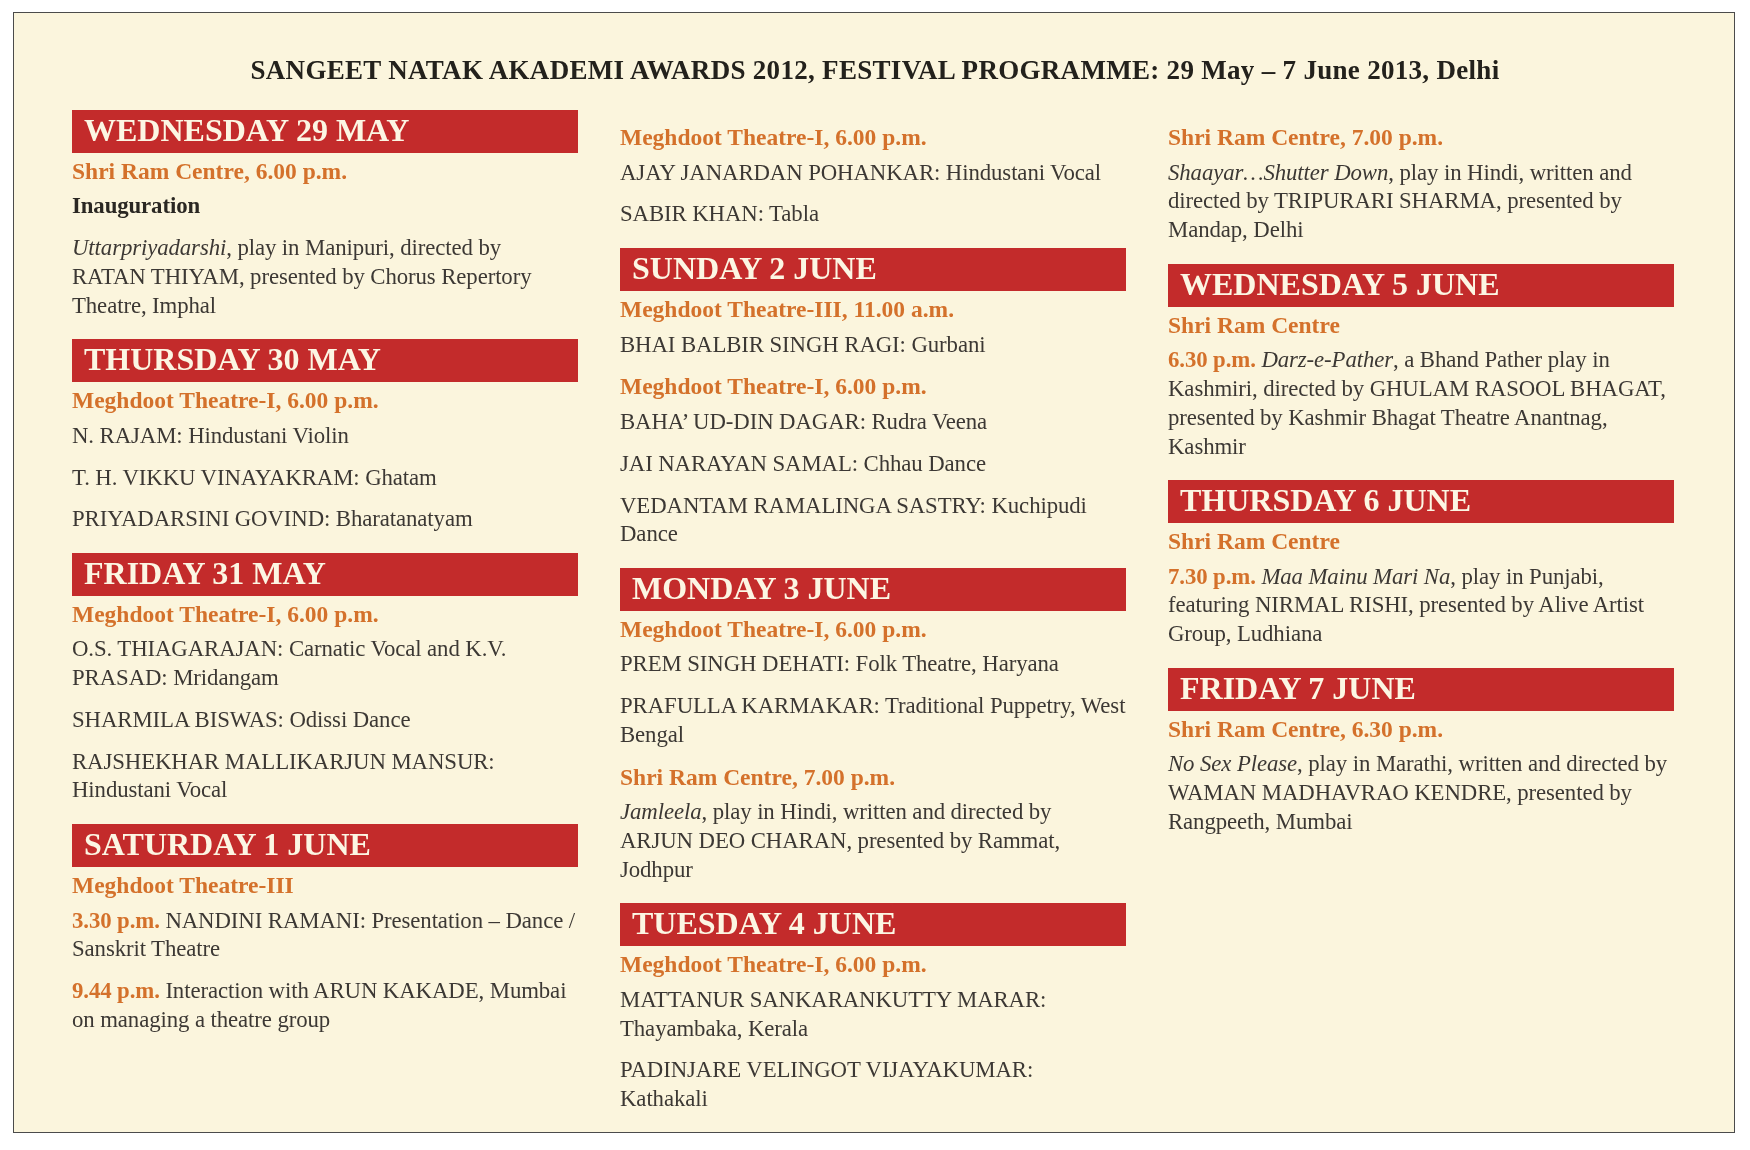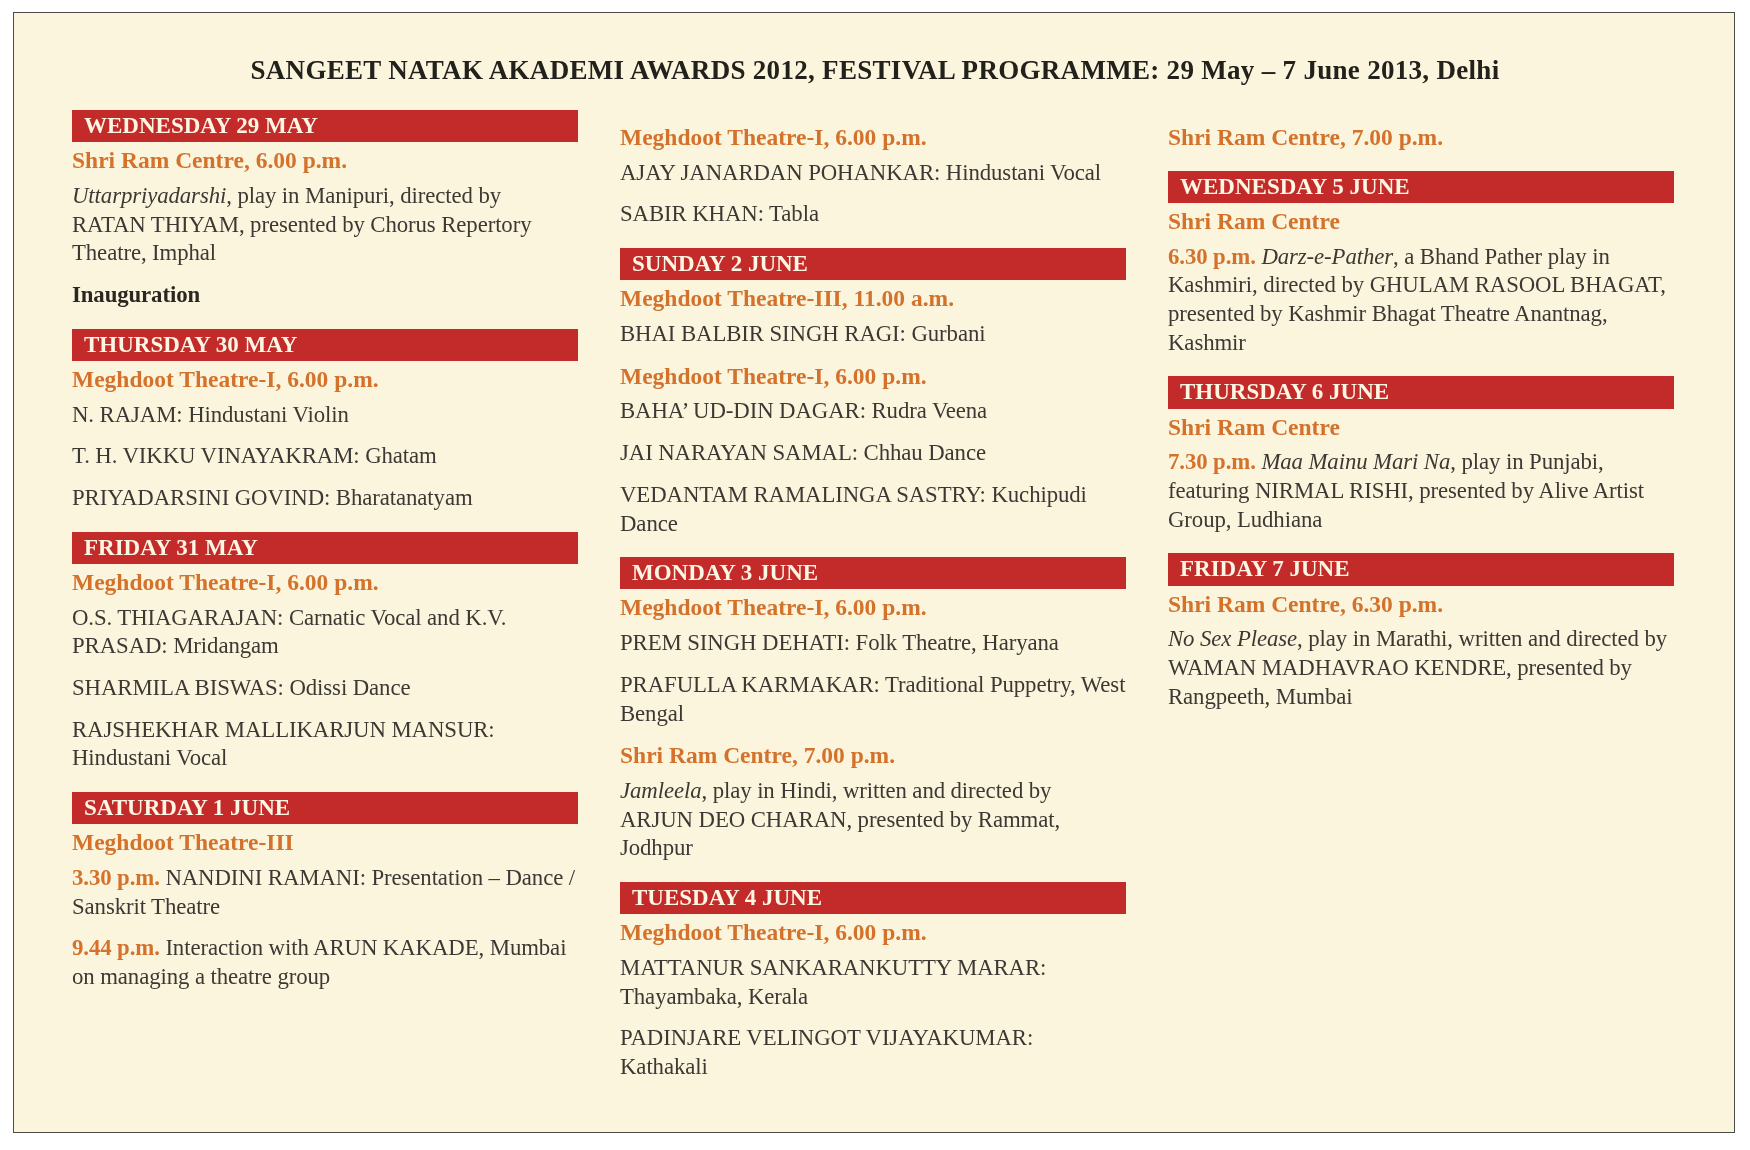--- a/index.html
+++ b/index.html
@@ -43,21 +43,21 @@
     align-items:flex-start;
   }
   .col{
     width:506px;
     flex:0 0 506px;
   }
   .day-bar{
     background:var(--day-bar-red);
     color:var(--bar-text);
     font-weight:bold;
-    font-size:23px;
+    font-size:32px;
     line-height:1.18;
     padding:2px 12px 3px 12px;
     margin:19px 0 5px 0;
   }
   .col > .day-bar:first-child{margin-top:0;}
   .venue{
     color:var(--accent-orange);
     font-weight:bold;
     font-size:23.5px;
     line-height:1.18;
@@ -79,22 +79,22 @@
 </head>
 <body>
 
 <div class="sheet">
   <div class="inner">
     <h1 class="page-title">SANGEET NATAK AKADEMI AWARDS 2012, FESTIVAL PROGRAMME: 29 May – 7 June 2013, Delhi</h1>
     <div class="columns">
       <div class="col">
           <div class="day-bar"><span class="day-label">WEDNESDAY 29 MAY</span></div>
           <p class="venue">Shri Ram Centre, 6.00 p.m.</p>
+          <p class="para"><span class="seg-bold">Inauguration</span></p>
           <p class="para"><span class="seg-italic">Uttarpriyadarshi</span><span class="seg-plain">, play in Manipuri, directed by RATAN THIYAM, presented by Chorus Repertory Theatre, Imphal</span></p>
-          <p class="para"><span class="seg-bold">Inauguration</span></p>
           <div class="day-bar"><span class="day-label">THURSDAY 30 MAY</span></div>
           <p class="venue">Meghdoot Theatre-I, 6.00 p.m.</p>
           <p class="para"><span class="seg-plain">N. RAJAM: Hindustani Violin</span></p>
           <p class="para"><span class="seg-plain">T. H. VIKKU VINAYAKRAM: Ghatam</span></p>
           <p class="para"><span class="seg-plain">PRIYADARSINI GOVIND: Bharatanatyam</span></p>
           <div class="day-bar"><span class="day-label">FRIDAY 31 MAY</span></div>
           <p class="venue">Meghdoot Theatre-I, 6.00 p.m.</p>
           <p class="para"><span class="seg-plain">O.S. THIAGARAJAN: Carnatic Vocal and K.V. PRASAD: Mridangam</span></p>
           <p class="para"><span class="seg-plain">SHARMILA BISWAS: Odissi Dance</span></p>
           <p class="para"><span class="seg-plain">RAJSHEKHAR MALLIKARJUN MANSUR: Hindustani Vocal</span></p>
@@ -120,20 +120,21 @@
           <p class="para"><span class="seg-plain">PRAFULLA KARMAKAR: Traditional Puppetry, West Bengal</span></p>
           <p class="venue">Shri Ram Centre, 7.00 p.m.</p>
           <p class="para"><span class="seg-italic">Jamleela</span><span class="seg-plain">, play in Hindi, written and directed by ARJUN DEO CHARAN, presented by Rammat, Jodhpur</span></p>
           <div class="day-bar"><span class="day-label">TUESDAY 4 JUNE</span></div>
           <p class="venue">Meghdoot Theatre-I, 6.00 p.m.</p>
           <p class="para"><span class="seg-plain">MATTANUR SANKARANKUTTY MARAR: Thayambaka, Kerala</span></p>
           <p class="para"><span class="seg-plain">PADINJARE VELINGOT VIJAYAKUMAR: Kathakali</span></p>
         </div>
       <div class="col">
           <p class="venue">Shri Ram Centre, 7.00 p.m.</p>
+          <p class="para"><span class="seg-italic">Shaayar…Shutter Down</span><span class="seg-plain">, play in Hindi, written and directed by TRIPURARI SHARMA, presented by Mandap, Delhi</span></p>
           <div class="day-bar"><span class="day-label">WEDNESDAY 5 JUNE</span></div>
           <p class="venue">Shri Ram Centre</p>
           <p class="para"><span class="seg-time">6.30 p.m. </span><span class="seg-italic">Darz-e-Pather</span><span class="seg-plain">, a Bhand Pather play in Kashmiri, directed by GHULAM RASOOL BHAGAT, presented by Kashmir Bhagat Theatre Anantnag, Kashmir</span></p>
           <div class="day-bar"><span class="day-label">THURSDAY 6 JUNE</span></div>
           <p class="venue">Shri Ram Centre</p>
           <p class="para"><span class="seg-time">7.30 p.m. </span><span class="seg-italic">Maa Mainu Mari Na</span><span class="seg-plain">, play in Punjabi, featuring NIRMAL RISHI, presented by Alive Artist Group, Ludhiana</span></p>
           <div class="day-bar"><span class="day-label">FRIDAY 7 JUNE</span></div>
           <p class="venue">Shri Ram Centre, 6.30 p.m.</p>
           <p class="para"><span class="seg-italic">No Sex Please</span><span class="seg-plain">, play in Marathi, written and directed by WAMAN MADHAVRAO KENDRE, presented by Rangpeeth, Mumbai</span></p>
         </div>

